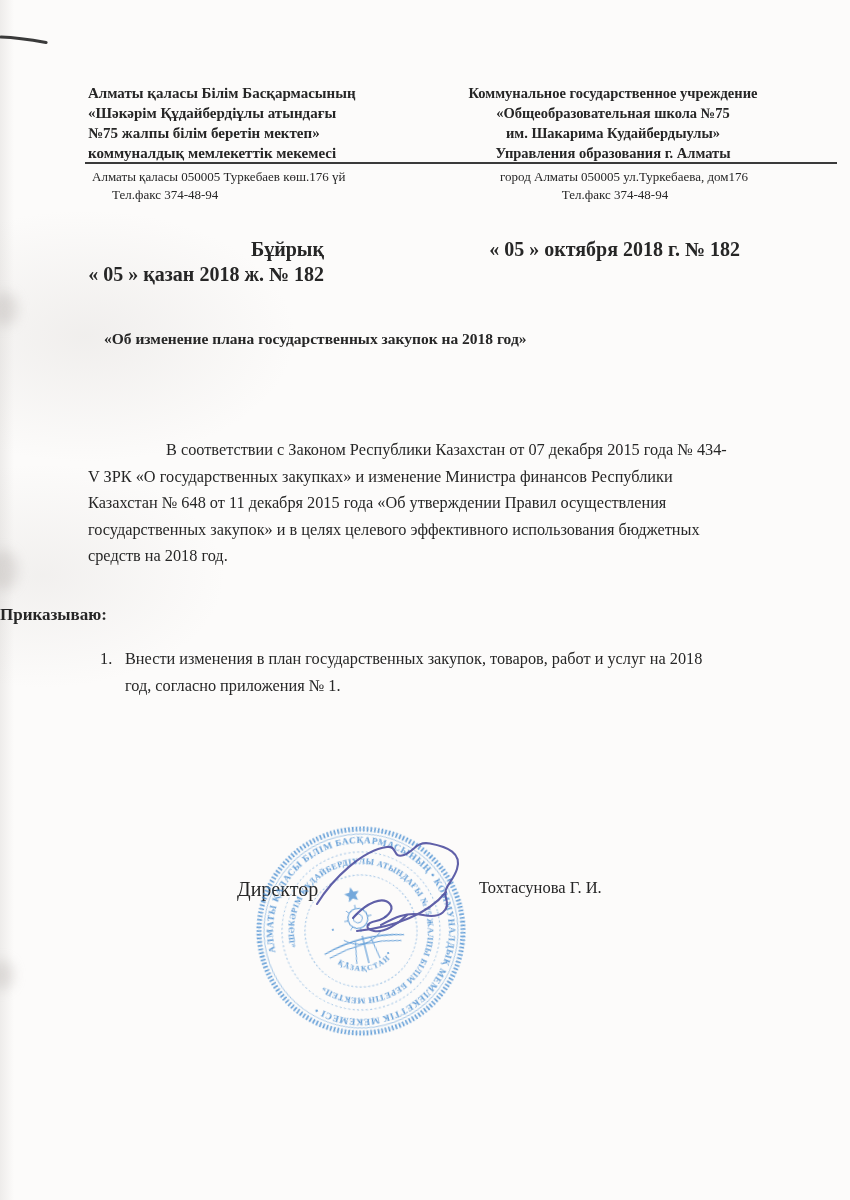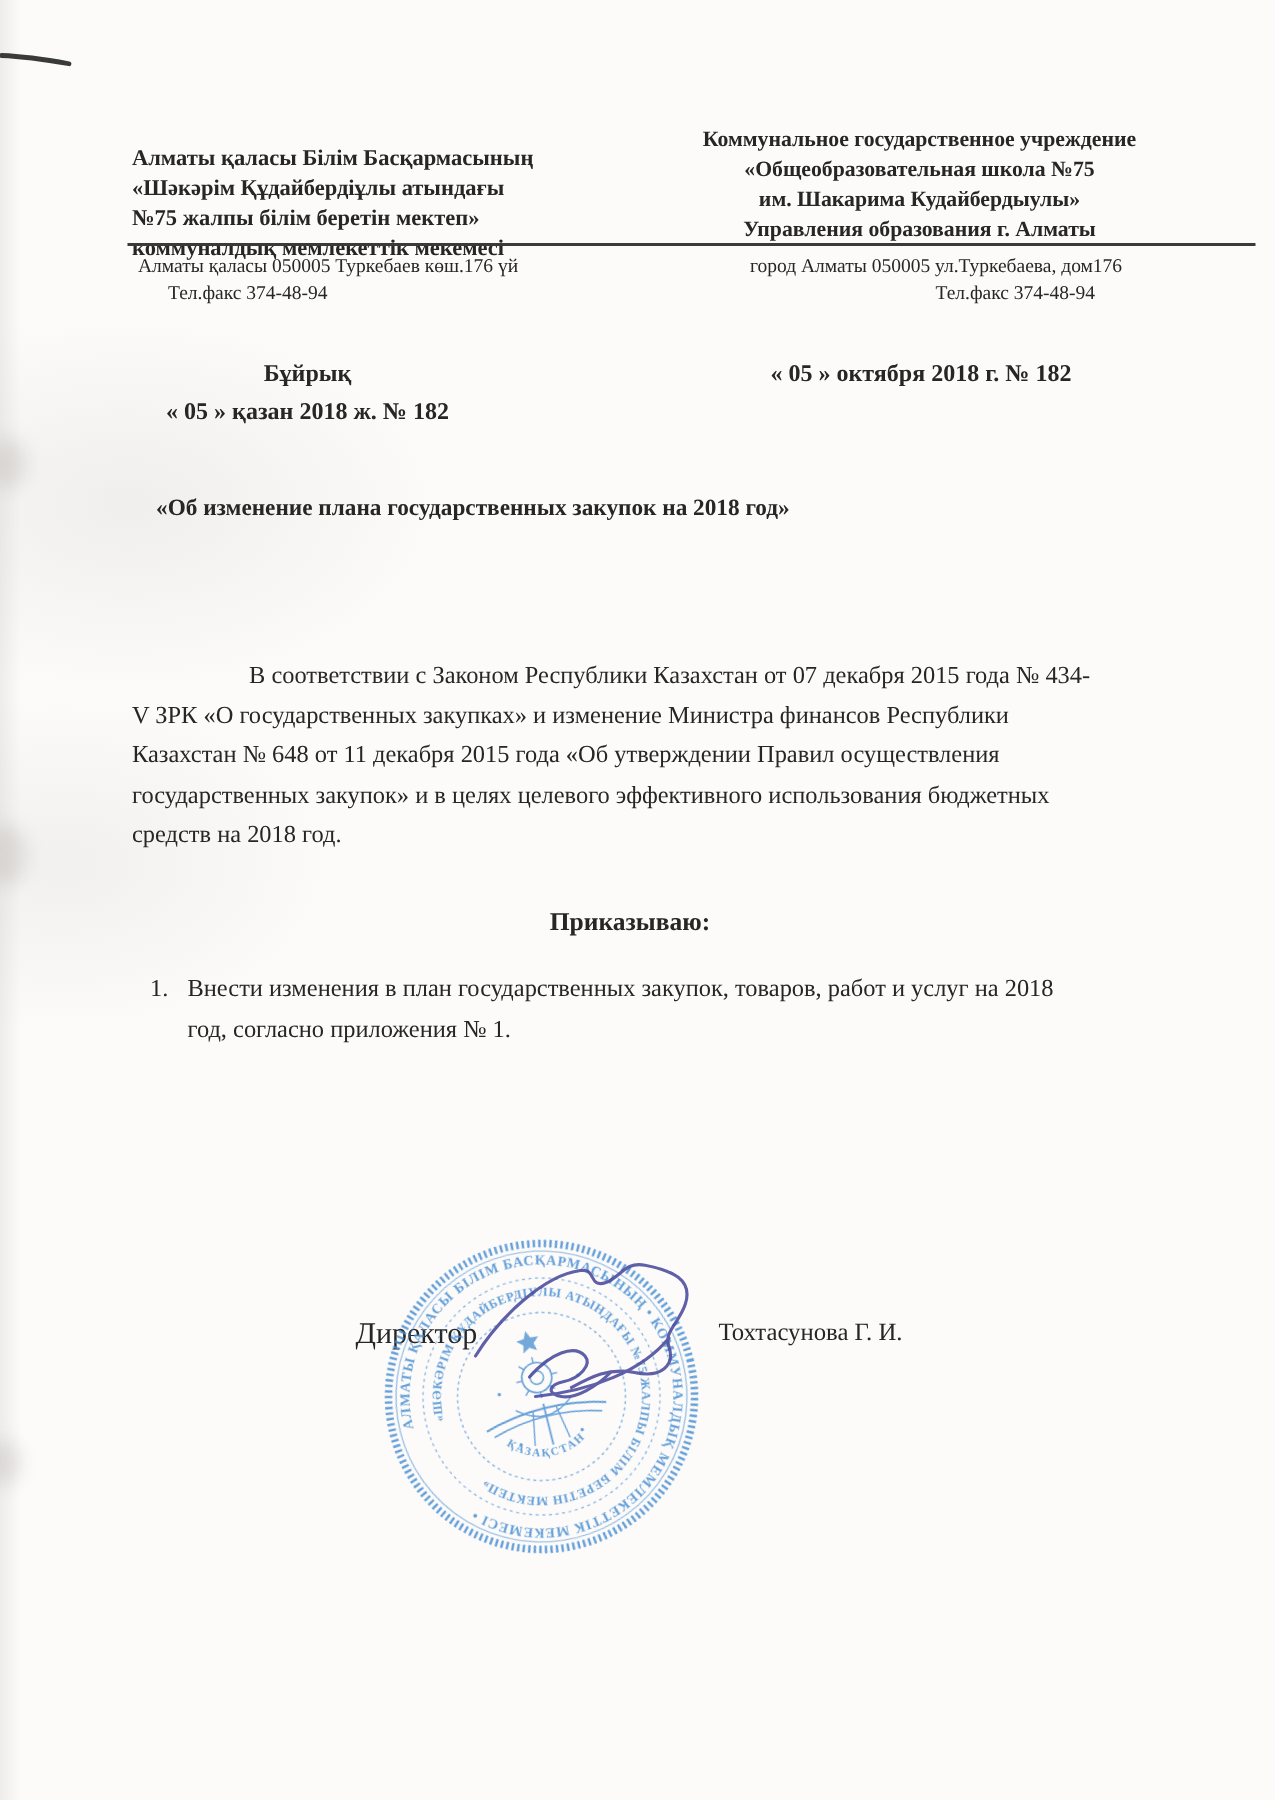--- a/index.html
+++ b/index.html
@@ -9,34 +9,34 @@
     background:
       radial-gradient(ellipse 300px 180px at 10% 28%, rgba(210,206,203,.28), rgba(0,0,0,0) 70%),
       radial-gradient(ellipse 260px 160px at 5% 48%, rgba(205,201,198,.22), rgba(0,0,0,0) 70%),
       linear-gradient(90deg, rgba(205,202,199,.30) 0px, rgba(0,0,0,0) 14px),
       linear-gradient(0deg, #fcfbfa, #fcfbfa);
     font-family:"Liberation Serif","DejaVu Serif",serif;
     color:#262626;
   }
   .abs{position:absolute;}
   .hdr-block{font-weight:bold;font-size:15px;line-height:20px;white-space:nowrap;}
-  .hdr-left{top:96px;left:88px;}
+  .hdr-left{top:83px;left:88px;}
   .hdr-right{top:83px;left:465px;font-size:14.5px;text-align:center;width:296px;}
   .divider{top:162px;left:85px;width:752px;height:2px;background:#3a3a3a;}
   .addr{font-size:13px;line-height:18px;white-space:nowrap;}
   .addr-left{top:168px;left:92px;}
   .addr-left .l2{padding-left:20px;}
-  .addr-right{top:168px;left:500px;width:230px;text-align:right;}
-  .order-col{font-weight:bold;font-size:16px;line-height:25px;text-align:center;white-space:nowrap;}
+  .addr-right{top:168px;left:500px;width:230px;text-align:center;}
+  .order-col{font-weight:bold;font-size:20px;line-height:25px;text-align:right;white-space:nowrap;}
   .order-kz{top:237px;left:86px;width:238px;}
   .order-ru{top:237px;left:488px;width:252px;}
   .subject{top:330px;left:104px;font-weight:bold;font-size:15.5px;white-space:nowrap;}
   .body-par{top:437px;left:88px;font-size:16.3px;line-height:26.6px;white-space:nowrap;}
   .body-par .indent{padding-left:78px;}
-  .directive-heading{top:605px;left:0;width:840px;text-align:center;font-weight:bold;font-size:17px;}
+  .directive-heading{top:605px;left:0;width:840px;text-align:left;font-weight:bold;font-size:17px;}
   .list-item{top:646px;left:100px;font-size:16.3px;line-height:26.6px;white-space:nowrap;}
   .list-item .num{position:absolute;left:0;top:0;}
   .list-item .item-lines{margin-left:25px;}
   .sig-role{top:878px;left:237px;font-size:20px;font-family:Liberation Serif, serif;}
   .sig-name{top:878px;left:479px;font-size:16.5px;text-align:center;}
   .stamp-wrap{top:824px;left:254px;width:214px;height:214px;transform:rotate(-14deg);filter:blur(0.4px);opacity:.85;}
   .sign-wrap{top:830px;left:295px;width:200px;height:120px;opacity:.88;filter:blur(0.2px);}
   .corner-mark{top:28px;left:0;width:60px;height:24px;}
   .smudge{border-radius:50%;filter:blur(6px);background:rgba(175,170,166,.30);}
   .smudge-a{top:292px;left:-8px;width:26px;height:34px;}

